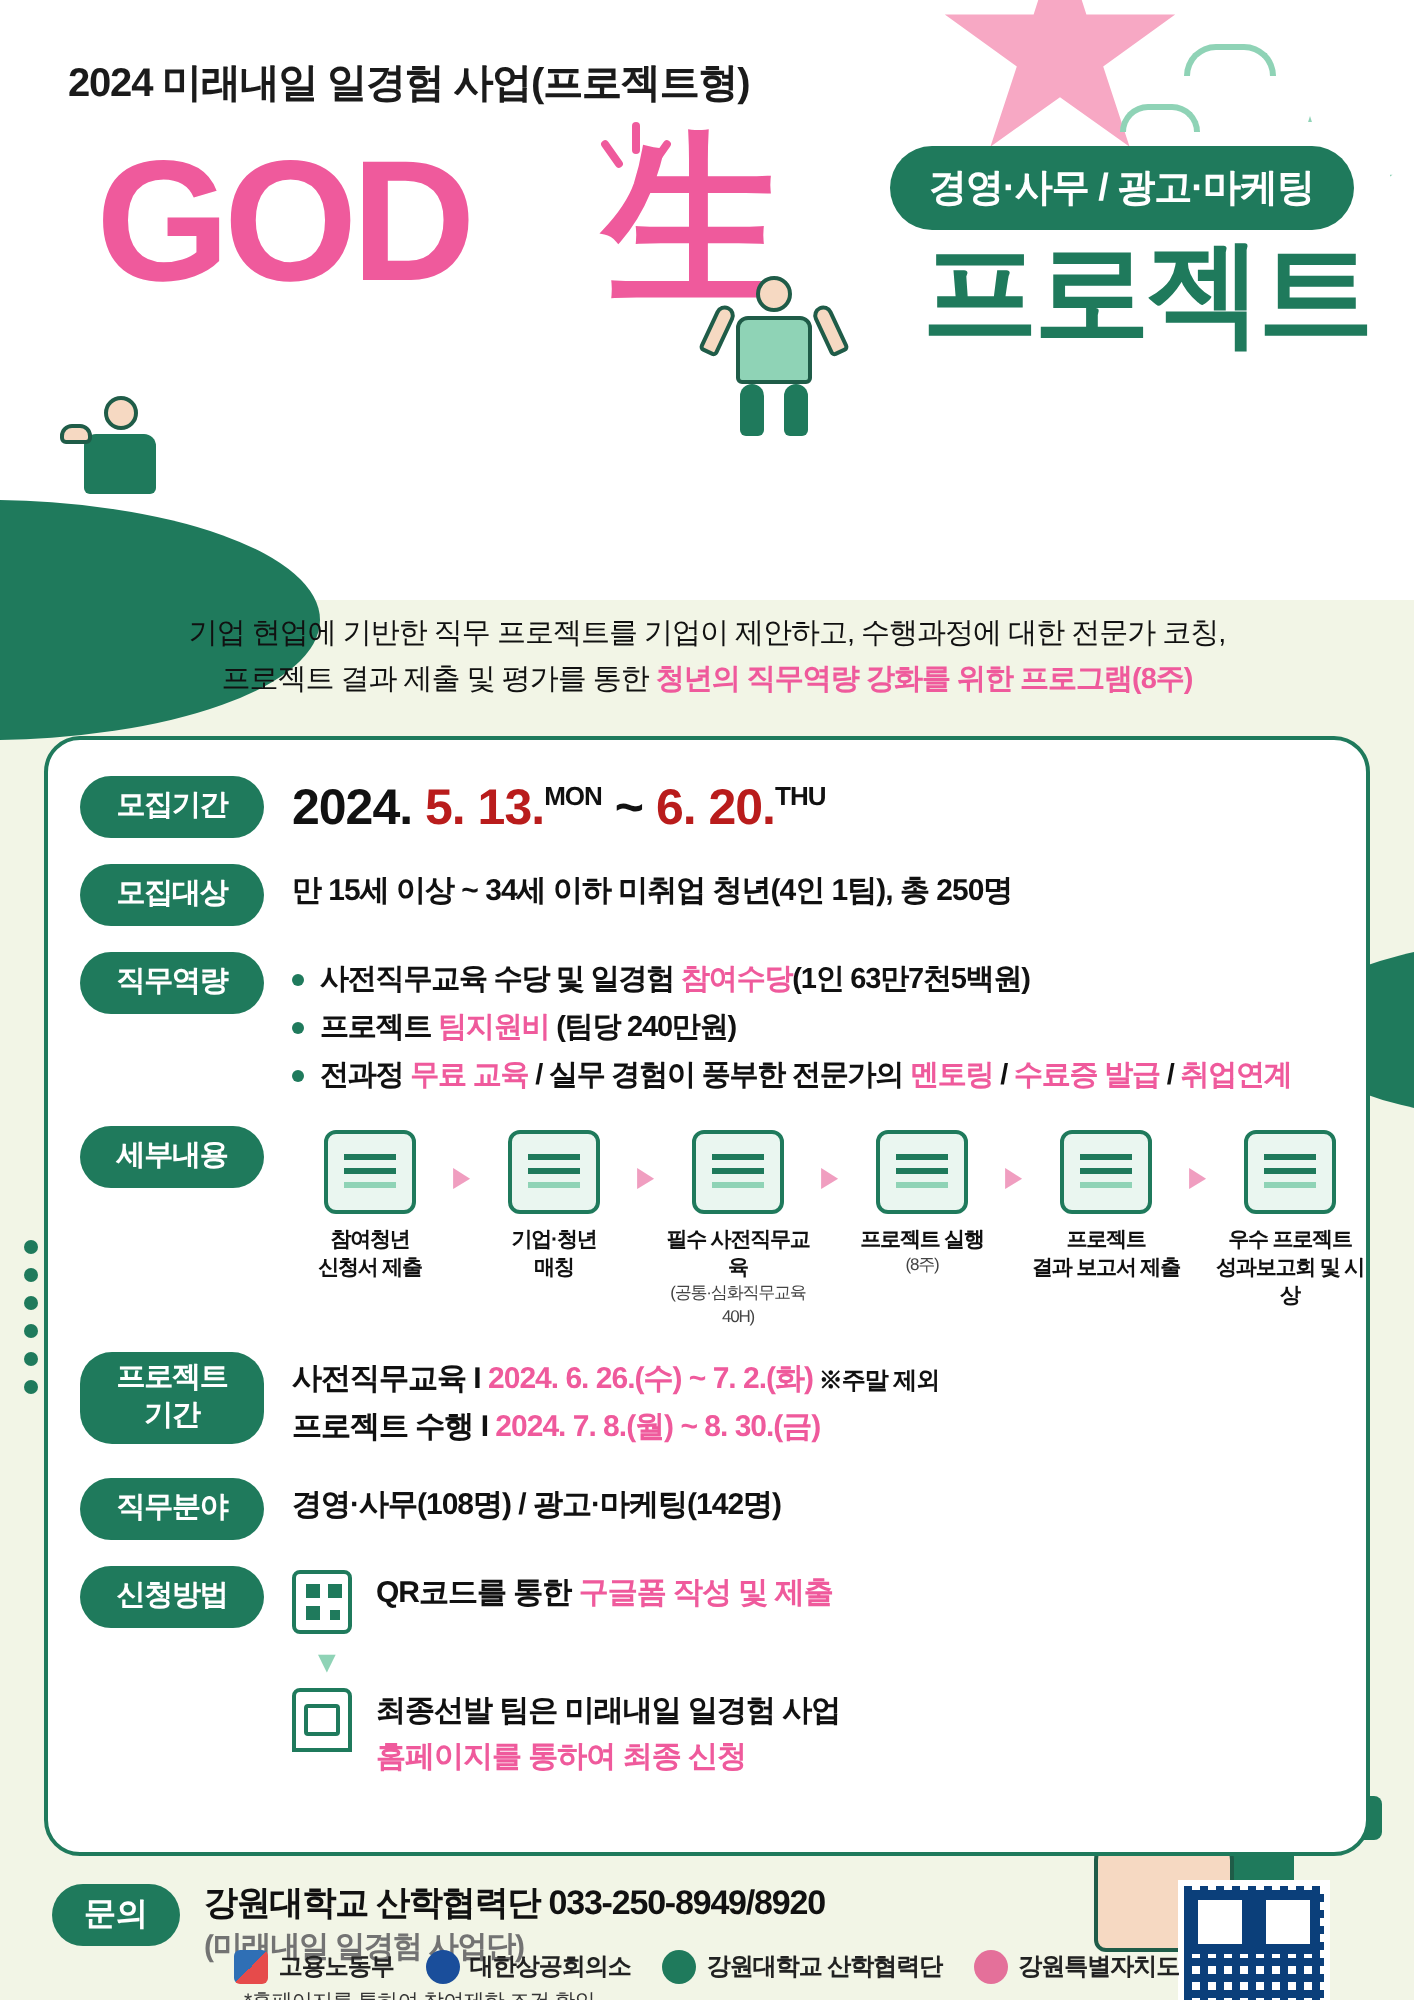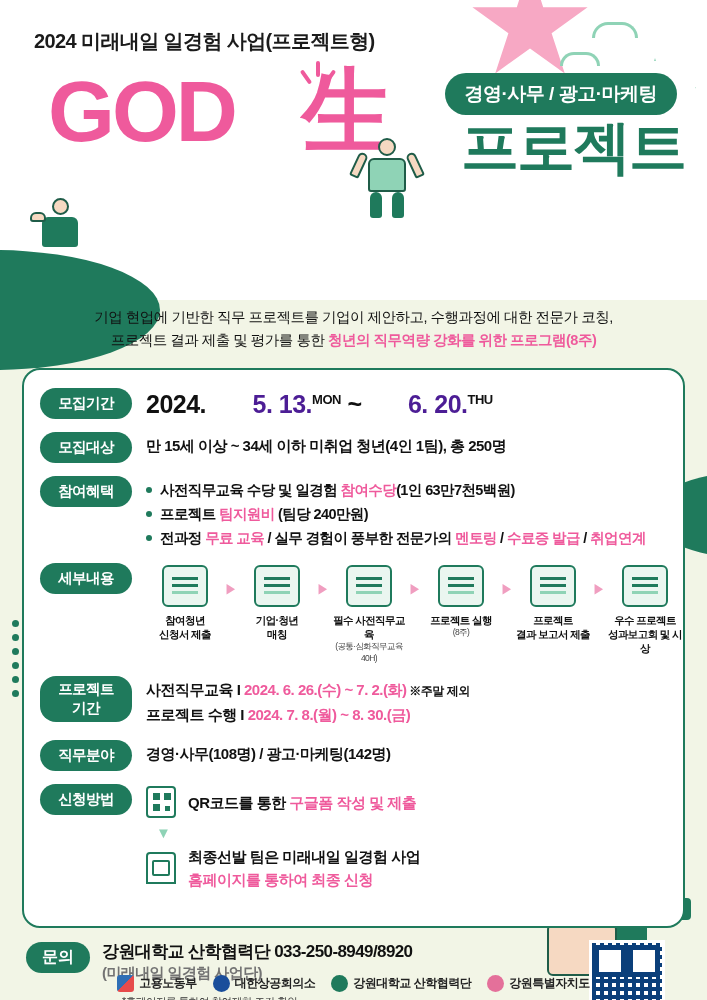--- a/index.html
+++ b/index.html
@@ -138,21 +138,21 @@
     font-size: 14.5px; font-weight: bold;
     text-align: center;
     padding: 6px 4px; border-radius: 16px;
     letter-spacing: -0.6px;
     line-height: 19px;
   }
   .label.two { padding: 4px 4px; }
   .content { flex: 1; padding-left: 14px; padding-top: 2px; }
 
   .period { font-size: 25px; font-weight: 900; color: #111; letter-spacing: -0.5px; }
-  .period .pink { color: #4c1d95; margin-left: 40px; }
+  .period .pink { color: #b91c1c; }
   .period .sup { font-size: 13px; vertical-align: super; font-weight: bold; }
 
   .plain { font-size: 15px; color: #111; font-weight: bold; letter-spacing: -0.5px; line-height: 24px; }
 
   ul.bullets { list-style: none; }
   ul.bullets li {
     position: relative; padding-left: 14px;
     font-size: 14.5px; font-weight: bold; color: #111;
     line-height: 24px; letter-spacing: -0.6px;
   }
@@ -176,21 +176,21 @@
     height: 3px; background: #1f7a5c; box-shadow: 0 7px 0 #1f7a5c, 0 14px 0 #8fd3b6;
   }
   .steptxt { font-size: 10.5px; color: #111; line-height: 14px; font-weight: bold; letter-spacing: -0.6px; }
   .stepsub { font-size: 8.5px; color: #444; font-weight: normal; display: block; letter-spacing: -0.6px; }
   .arrow {
     flex: 0 0 14px; text-align: center; color: #f09ec0; font-size: 13px;
     padding-top: 16px;
   }
 
   
-  .applyrow { display: flex; align-items: center; margin-bottom: 6px; }
+  .applyrow { display: flex; margin-bottom: 6px; }
   .micon {
     width: 30px; height: 32px; border: 2px solid #1f7a5c; border-radius: 4px;
     background: #fff; margin-right: 12px; position: relative; flex: 0 0 30px;
   }
   .micon.qr::after {
     content: ""; position: absolute; left: 5px; top: 5px; width: 18px; height: 18px;
     background:
       linear-gradient(#1f7a5c,#1f7a5c) 0 0/7px 7px no-repeat,
       linear-gradient(#1f7a5c,#1f7a5c) 11px 0/7px 7px no-repeat,
       linear-gradient(#1f7a5c,#1f7a5c) 0 11px/7px 7px no-repeat,
@@ -343,21 +343,21 @@
     </div>
 
     <div class="row">
       <div class="label">모집대상</div>
       <div class="content">
         <div class="plain">만 15세 이상 ~ 34세 이하 미취업 청년(4인 1팀), 총 250명</div>
       </div>
     </div>
 
     <div class="row">
-      <div class="label">참여혜택</div>
+      <div class="label">직무역량</div>
       <div class="content">
         <ul class="bullets">
           <li>
             <span>사전직무교육 수당 및 일경험 </span><span class="pk">참여수당</span><span>(1인 63만7천5백원)</span>
           </li>
           <li>
             <span>프로젝트 </span><span class="pk">팀지원비</span><span> (팀당 240만원)</span>
           </li>
           <li>
             <span>전과정 </span><span class="pk">무료 교육</span><span> / 실무 경험이 풍부한 전문가의 </span><span class="pk">멘토링</span><span> / </span><span class="pk">수료증 발급</span><span> / </span><span class="pk">취업연계</span>

